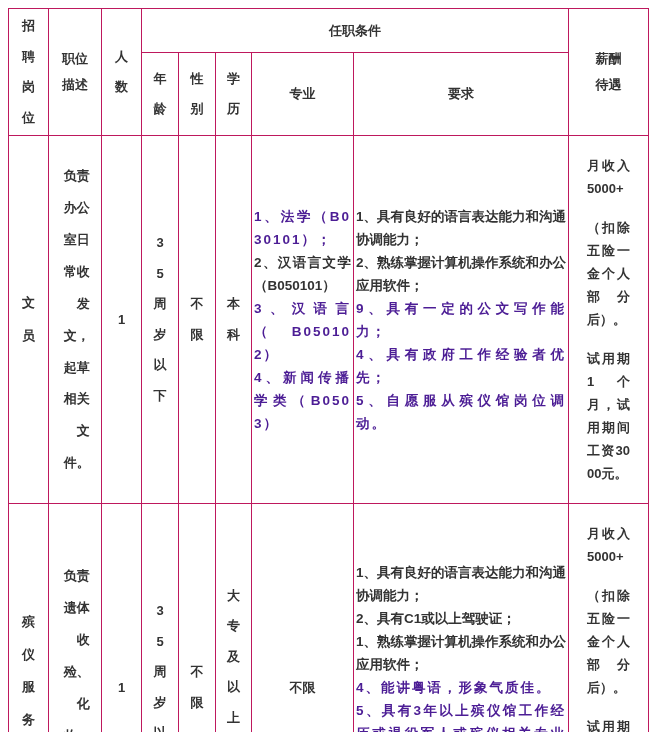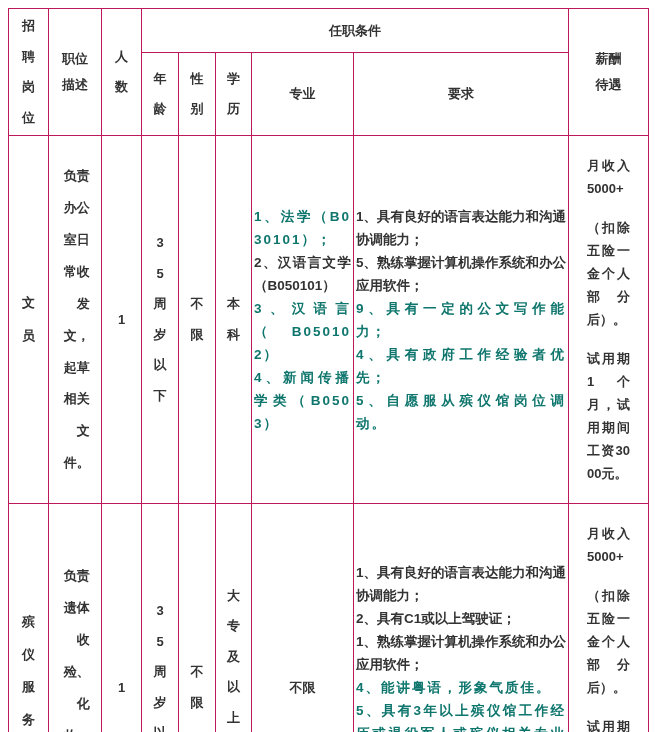--- a/index.html
+++ b/index.html
@@ -84,21 +84,21 @@
   td.pay-cell p {
     margin: 16px;
     line-height: 23px;
     font-size: 13px;
     text-align: justify;
     word-break: break-all;
   }
   
   .spread {
     letter-spacing: 2px;
-    color: #0f766e;
+    color: #4c1d95;
   }
   th { color: #333333; }
 </style>
 </head>
 <body>
 
 <div class="page">
   <table class="recruit">
     <colgroup>
       <col class="c-pos">
@@ -162,21 +162,21 @@
           <div class="stack1">本科</div>
         </td>
         <td class="list-cell">
           <p class="spread">1、法学（B030101）；</p>
           <p>2、汉语言文学（B050101）</p>
           <p class="spread">3、汉语言（B050102）</p>
           <p class="spread">4、新闻传播学类（B0503）</p>
         </td>
         <td class="list-cell">
           <p>1、具有良好的语言表达能力和沟通协调能力；</p>
-          <p>5、熟练掌握计算机操作系统和办公应用软件；</p>
+          <p>2、熟练掌握计算机操作系统和办公应用软件；</p>
           <p class="spread">9、具有一定的公文写作能力；</p>
           <p class="spread">4、具有政府工作经验者优先；</p>
           <p class="spread">5、自愿服从殡仪馆岗位调动。</p>
         </td>
         <td class="pay-cell">
           <p>月收入5000+</p>
           <p>（扣除五险一金个人部分后）。</p>
           <p>试用期1个月，试用期间工资3000元。</p>
         </td>
       </tr>

